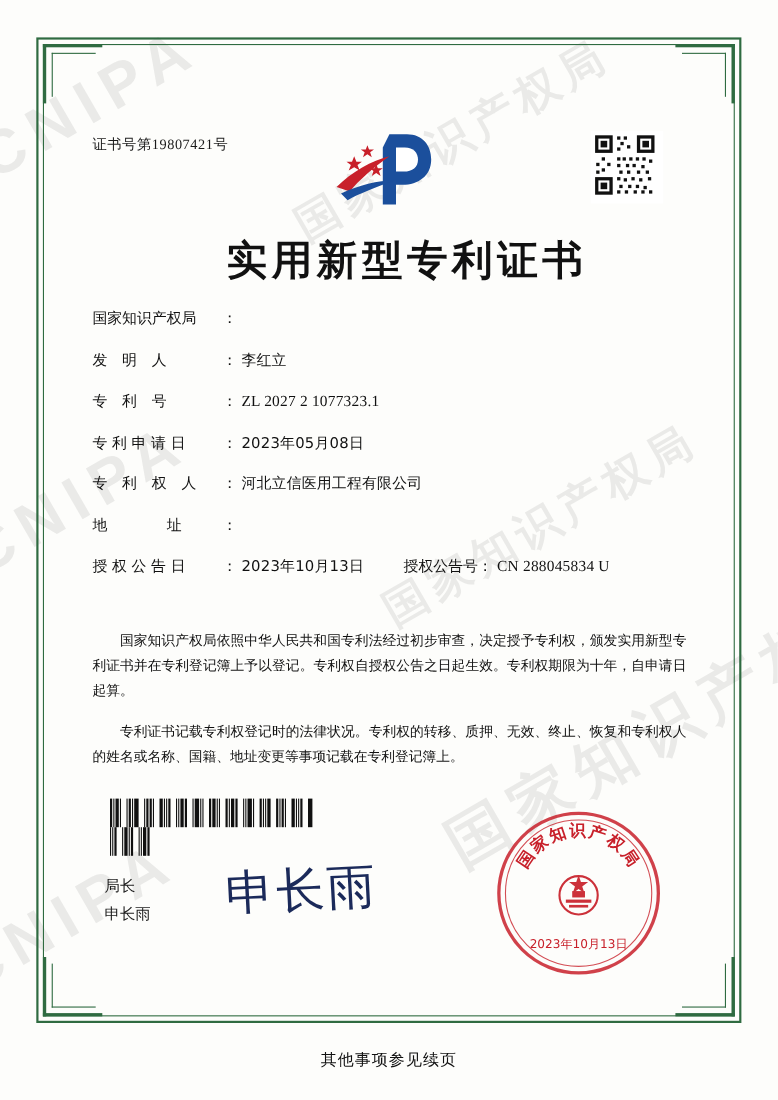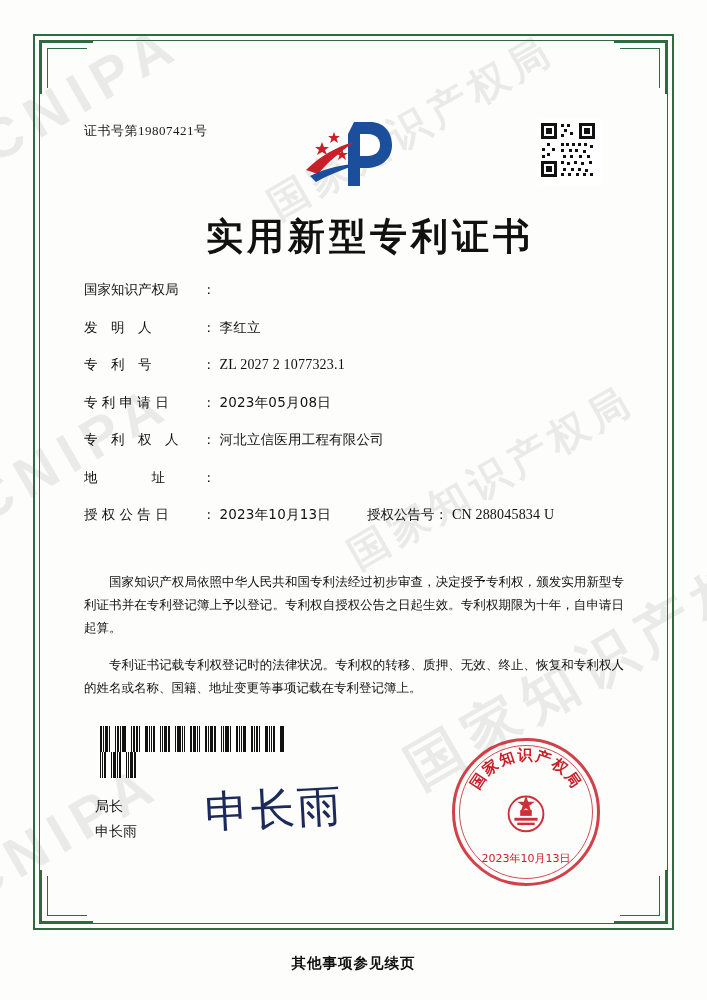--- a/index.html
+++ b/index.html
@@ -270,21 +270,20 @@
   .footer-note {
     position: absolute;
     left: 0;
     right: 0;
     top: 954px;
     text-align: center;
     font-size: 14.5px;
     letter-spacing: 1px;
     font-family: "DejaVu Sans", sans-serif;
     color: #111;
-    font-weight: bold;
   }
 </style>
 </head>
 <body>
 
 <div class="page">
 
   <div class="wm wm1">CNIPA</div>
   <div class="wm wm-cn wm2">国家知识产权局</div>
   <div class="wm wm3">CNIPA</div>

